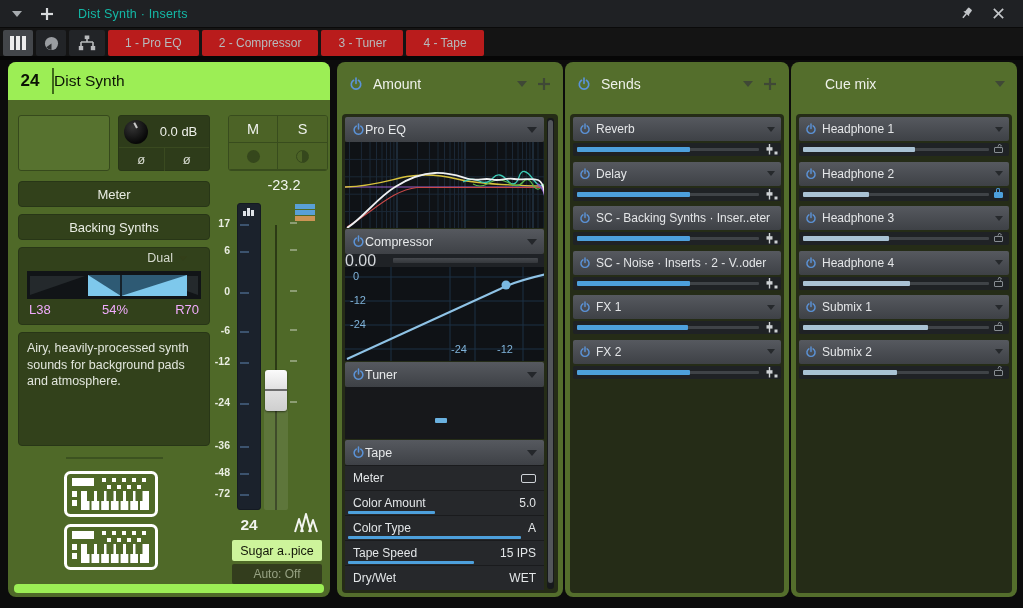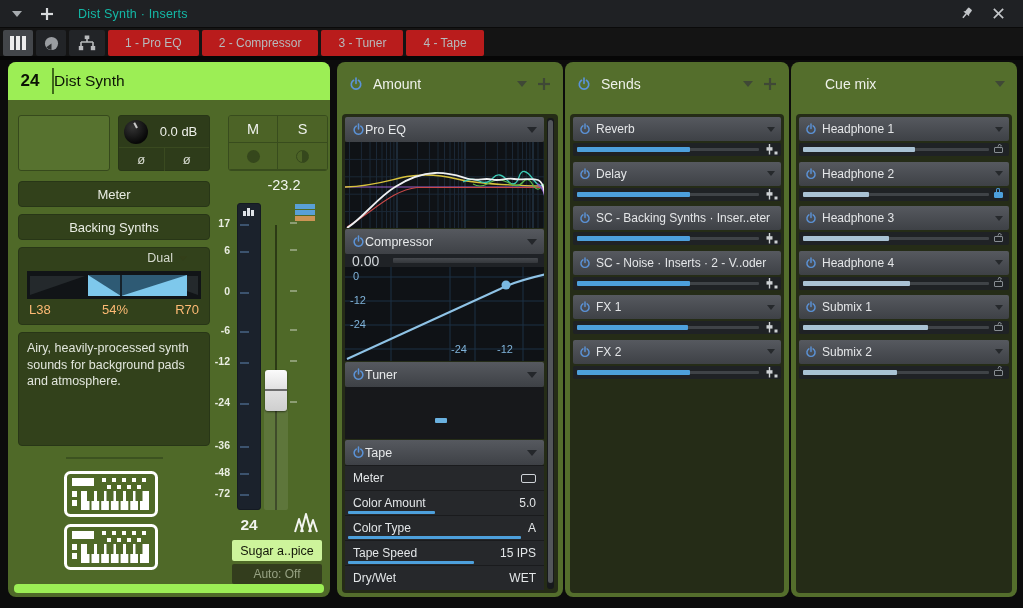--- a/index.html
+++ b/index.html
@@ -52,21 +52,21 @@
   .mscell{background:#4c6326;border-right:1px solid #384c1d;border-bottom:1px solid #384c1d;
           display:flex;align-items:center;justify-content:center;font-size:14.5px;color:#eef1ec;}
   .mscell:nth-child(2n){border-right:none;}
   .dot{width:13px;height:13px;border-radius:50%;background:#35471c;}
   .half{width:13px;height:13px;border-radius:50%;border:1.5px solid #35471c;box-sizing:border-box;
         background:linear-gradient(90deg,transparent 50%,#35471c 50%);}
   .btn-wide{display:flex;align-items:center;justify-content:center;font-size:13px;color:#e9ece3;}
   .pan-mode{position:absolute;right:22px;top:3px;font-size:12.5px;color:#d6dacf;display:flex;align-items:center;gap:6px;}
   .pan-mode .tri{border-top-width:5px;border-left-width:4px;border-right-width:4px;color:#333f19;}
   .pan-disp{position:absolute;left:8px;top:23px;width:174px;height:28px;background:#111417;border-radius:2px;}
-  .pan-lbl{position:absolute;top:54px;font-size:13px;color:#fdba74;}
+  .pan-lbl{position:absolute;top:54px;font-size:13px;color:#f0abfc;}
   .notes{padding:7px 8px;font-size:12.5px;line-height:1.32;color:#e2e6dd;}
   .divline{position:absolute;background:#3c5220;height:2px;}
   .sc-lbl{position:absolute;font-size:10.5px;font-weight:bold;color:#e9ede1;width:26px;text-align:right;line-height:10px;}
   .meterstrip{position:absolute;left:229px;top:141px;width:24px;height:307px;background:#1b222c;
               border-radius:3px;border:1px solid #141a22;box-sizing:border-box;}
   .mtick{position:absolute;left:2px;width:9px;height:2px;background:#3c536e;}
   .micon{position:absolute;left:5px;top:4px;display:flex;gap:1.5px;align-items:flex-end;}
   .micon i{display:block;width:2.5px;background:#dfe3e8;}
   .slotline{position:absolute;left:267px;top:163px;width:2px;height:285px;background:#2c3a15;}
   .slotlow{position:absolute;left:256px;top:346px;width:24px;height:102px;background:rgba(255,255,255,.09);border-radius:2px;}
@@ -99,21 +99,21 @@
         border-radius:4px;padding:3px;box-sizing:border-box;overflow:hidden;}
   
   .rack{position:absolute;left:3px;right:14px;top:3px;bottom:3px;}
   .dev-hd{height:25px;margin-top:1px;background:linear-gradient(#56595f,#3e4146);border-radius:2px;
           display:flex;align-items:center;padding:0 7px;box-sizing:border-box;}
   .dev-hd .pw{width:13px;height:13px;}
   .dev-name{font-size:12.5px;color:#e6e8ea;flex:1;white-space:nowrap;overflow:hidden;}
   .dev-hd .tri{color:#24272b;border-top-width:6px;}
   .gbody{position:relative;background:#0f1216;overflow:hidden;}
   .grrow{height:13px;background:#1f2226;display:flex;align-items:center;}
-  .grval{font-size:14px;color:#d3d7db;padding-left:7px;width:48px;box-sizing:border-box;}
+  .grval{font-size:16px;color:#d3d7db;width:48px;box-sizing:border-box;}
   .grtrack{flex:1;height:5px;background:linear-gradient(#46494e,#34373b);border-radius:1px;margin-right:6px;}
   .cgl{position:absolute;font-size:11px;color:#7fb2d9;}
   .tunerbody{position:relative;height:52px;background:#17181b;}
   .tdash{position:absolute;left:45%;top:31px;width:12px;height:5px;background:#6ab1e0;border-radius:1px;}
   .prow{position:relative;height:25px;background:#26282b;border-top:1px solid #1a1b1d;
         display:flex;align-items:center;justify-content:space-between;padding:0 8px;box-sizing:border-box;}
   .plabel{font-size:12px;color:#e3e6e8;}
   .pvalue{font-size:12px;color:#e3e6e8;}
   .pbar{position:absolute;left:3px;bottom:1px;height:3px;background:#4da0dc;border-radius:1px;}
   .screenic{width:15px;height:9px;border:1.5px solid #cfd3d8;border-radius:2px;box-sizing:border-box;}

